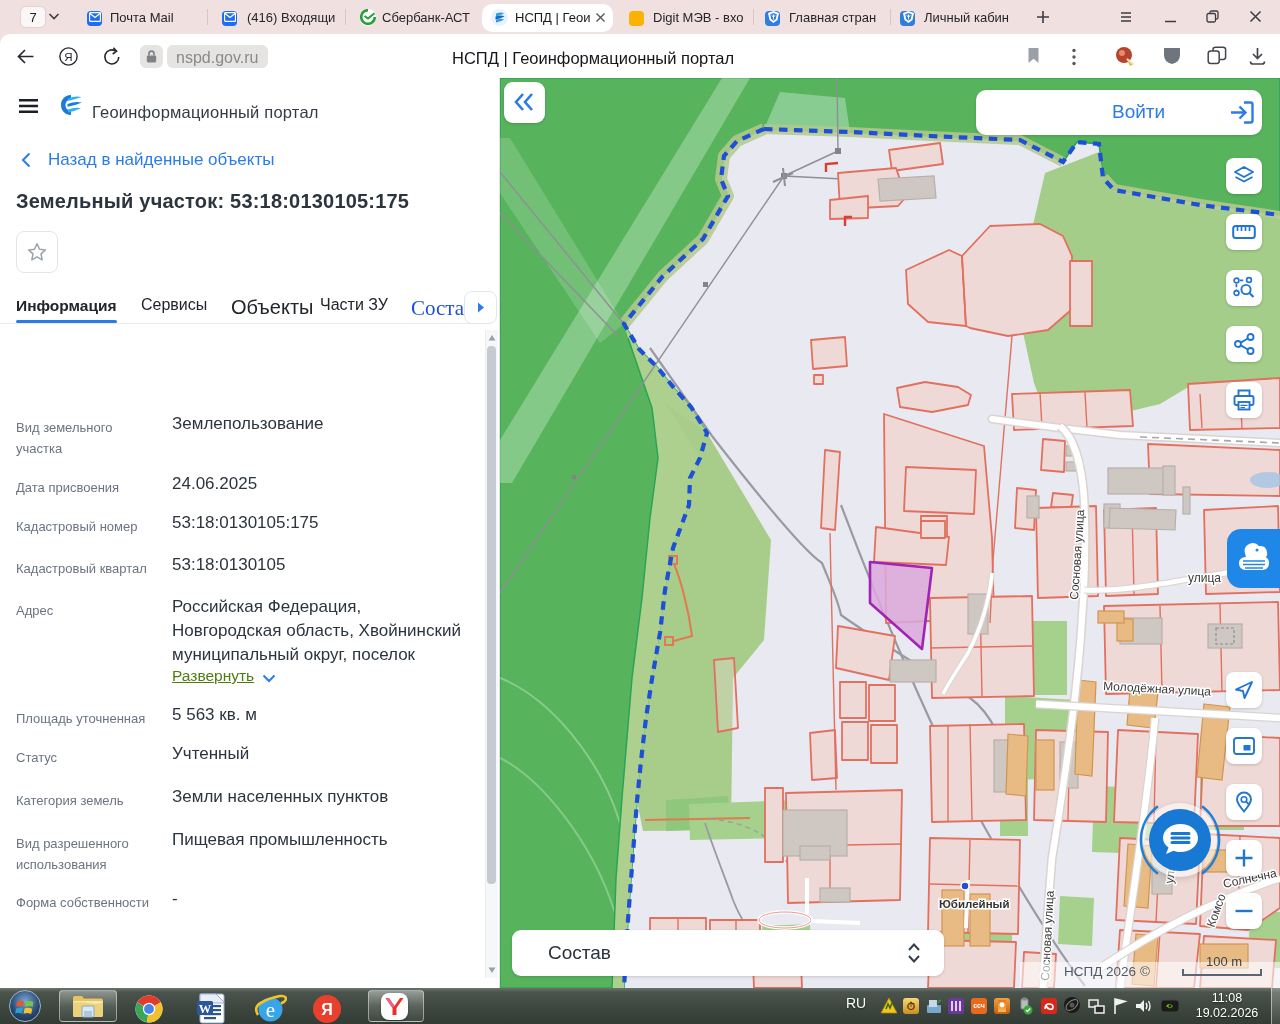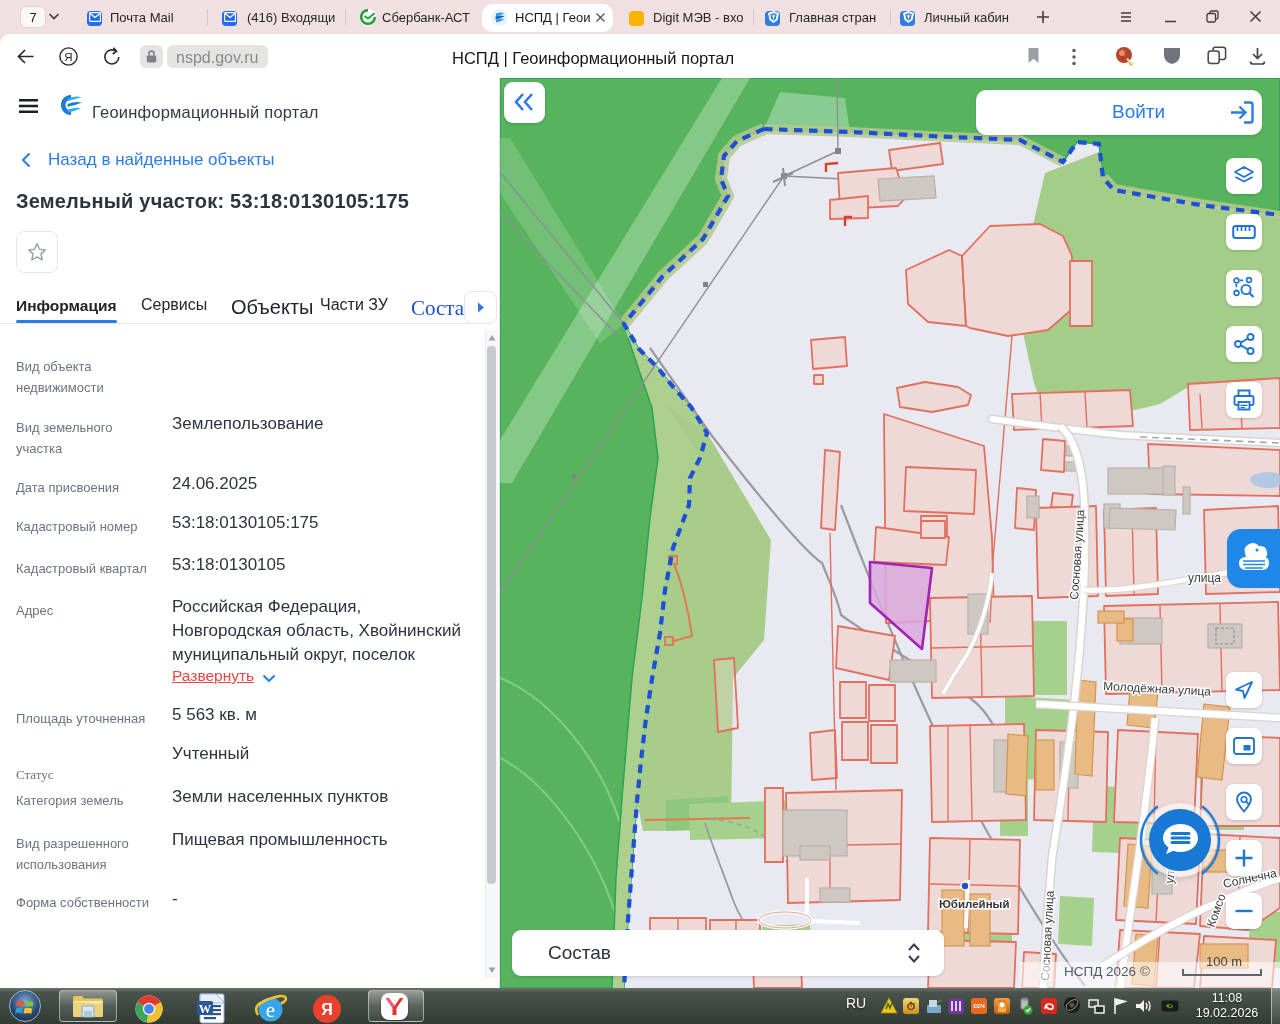--- a/index.html
+++ b/index.html
@@ -206,38 +206,37 @@
   <div class="abs" style="left:320px;top:296px;font-size:16px;color:#21262c;">Части ЗУ</div>
   <div class="abs" style="left:411px;top:296px;font-size:21px;color:#1d4ed8;font-family:Liberation Serif, serif;">Состав</div>
   <div class="abs" style="left:16px;top:320px;width:101px;height:3px;background:#2b7ce9;border-radius:2px;"></div>
   <div class="abs" style="left:0px;top:323px;width:486px;height:1px;background:#e9ebee;"></div>
 
   <div class="abs" style="left:464px;top:291px;width:33px;height:33px;border:1px solid #e2e5e9;border-radius:8px;background:#fff;"></div>
   <svg class="abs" style="left:477px;top:301px;" width="8" height="13" viewBox="0 0 8 13">
       <path d="M1 1.5 L7 6.5 L1 11.5 Z" fill="#2b7ce9"></path>
     </svg>
 
-  <div class="lbl" style="top:356px;">Вид объекта недвижимости</div>
   <div class="lbl" style="top:417px;">Вид земельного участка</div>
   <div class="val" style="top:412px;">Землепользование</div>
   <div class="lbl" style="top:477px;">Дата присвоения</div>
   <div class="val" style="top:472px;">24.06.2025</div>
   <div class="lbl" style="top:516px;">Кадастровый номер</div>
   <div class="val" style="top:511px;">53:18:0130105:175</div>
   <div class="lbl" style="top:558px;">Кадастровый квартал</div>
   <div class="val" style="top:553px;">53:18:0130105</div>
   <div class="lbl" style="top:600px;">Адрес</div>
   <div class="val" style="top:595px;">Российская Федерация, Новгородская область, Хвойнинский муниципальный округ, поселок</div>
-  <div class="abs" style="left:172px;top:667px;font-size:15.5px;color:#ef4444;text-decoration:underline;">Развернуть</div>
+  <div class="abs" style="left:172px;top:667px;font-size:15.5px;color:#4d7c0f;text-decoration:underline;">Развернуть</div>
   <svg class="abs" style="left:262px;top:674px;" width="14" height="9" viewBox="0 0 14 9">
       <path d="M1.5 1.5 L7 7 L12.5 1.5" fill="none" stroke="#2b7ce9" stroke-width="2"></path>
     </svg>
   <div class="lbl" style="top:708px;">Площадь уточненная</div>
   <div class="val" style="top:703px;">5 563 кв. м</div>
-  <div class="lbl" style="top:764px;font-family:Liberation Serif, serif;">Статус</div>
+  <div class="lbl" style="top:747px;">Статус</div>
   <div class="val" style="top:742px;">Учтенный</div>
   <div class="lbl" style="top:790px;">Категория земель</div>
   <div class="val" style="top:785px;">Земли населенных пунктов</div>
   <div class="lbl" style="top:833px;">Вид разрешенного использования</div>
   <div class="val" style="top:828px;">Пищевая промышленность</div>
   <div class="lbl" style="top:892px;">Форма собственности</div>
   <div class="val" style="top:887px;">-</div>
   <div class="val" style="top:954px;margin-top:32px;">361 422,84 руб.</div>
 
   <div class="abs" style="left:485px;top:330px;width:13px;height:648px;background:#f6f7f8;border-left:1px solid #ececec;"></div>

